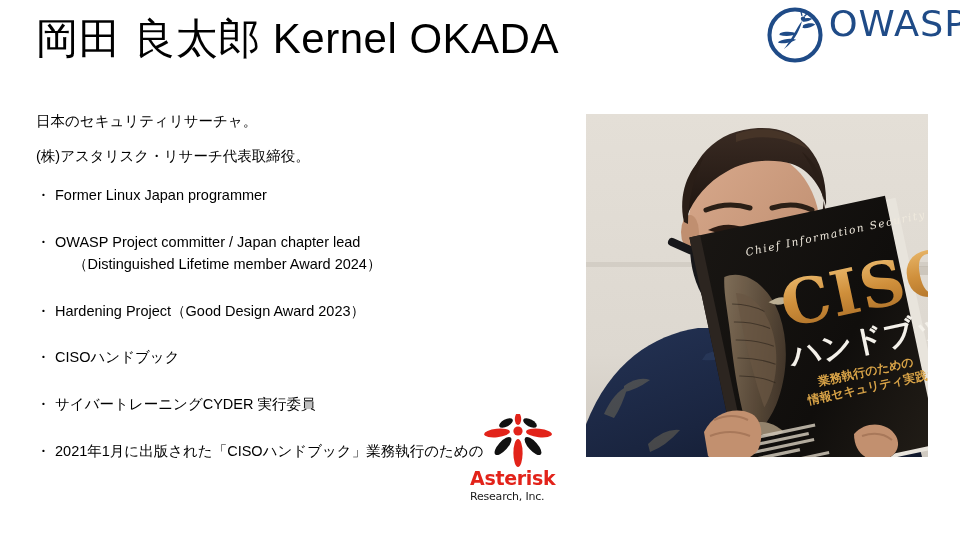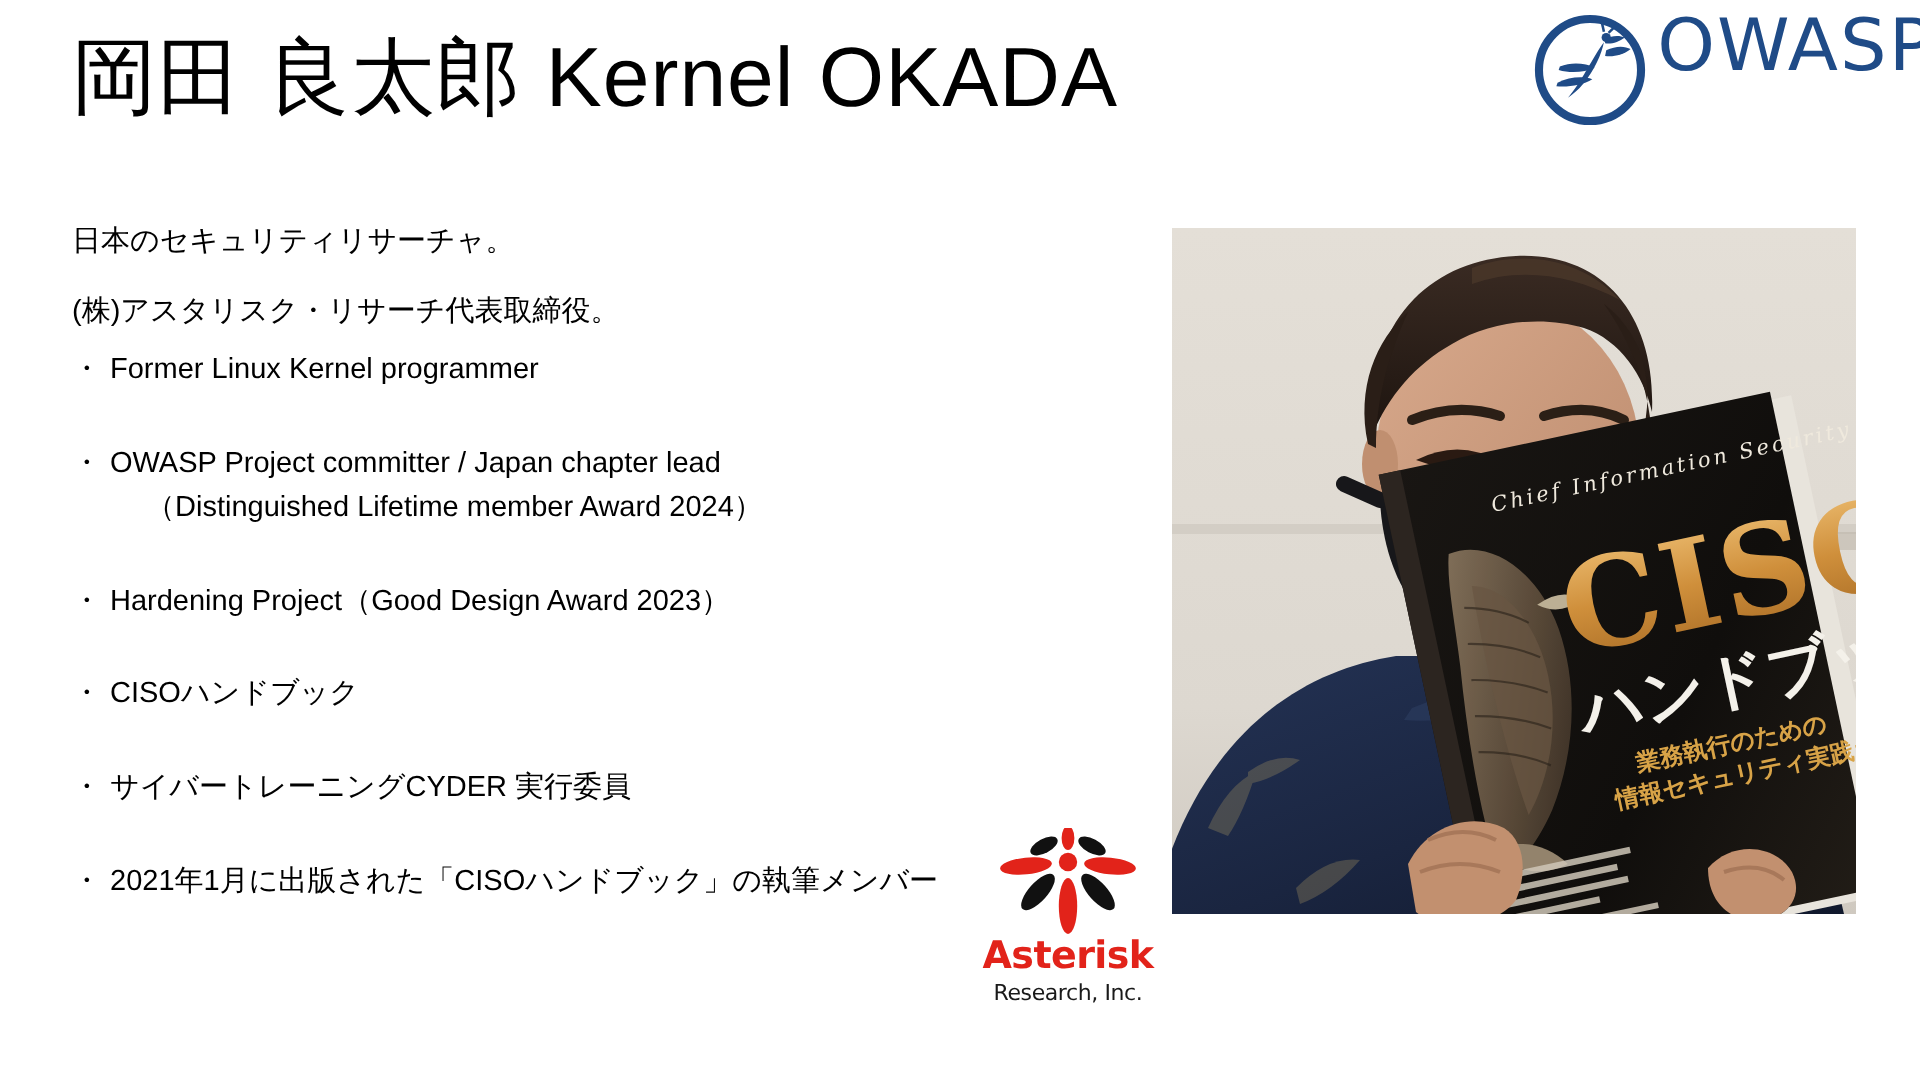--- a/index.html
+++ b/index.html
@@ -61,21 +61,21 @@
     position: absolute;
     left: 36px; top: 112px;
     width: 540px;
   }
   .lead {
     font-size: 14.5px;
     line-height: 1.25;
     margin-bottom: 17px;
     white-space: nowrap;
   }
-  .lead.second { margin-bottom: 10px; }
+  .lead.second { margin-bottom: 20px; }
 
   .bullet-list {
     list-style: none;
     margin: 0; padding: 0;
   }
   .bullet-row {
     position: relative;
     padding-left: 19px;
     margin-bottom: 25px;
     font-size: 14.5px;
@@ -91,23 +91,22 @@
   }
   .bullet-sub {
     display: block;
     padding-left: 18px;
     white-space: nowrap;
   }
 
   
   .asterisk-logo {
     position: absolute;
-    left: 486px; top: 414px;
+    left: 470px; top: 414px;
     width: 96px; height: 96px;
-    text-align: center;
   }
   .asterisk-mark {
     width: 96px; height: 56px;
     display: block;
   }
   .asterisk-name {
     font-family: "DejaVu Sans", sans-serif;
     font-size: 19px;
     font-weight: bold;
     color: #e2231a;
@@ -168,42 +167,42 @@
     </div>
   </div>
 
   <div class="body-text">
     <div class="lead">日本のセキュリティリサーチャ。</div>
     <div class="lead second">(株)アスタリスク・リサーチ代表取締役。</div>
 
     <ul class="bullet-list">
       <li class="bullet-row">
         <span class="dot">・</span>
-        <span>Former Linux Kernel programmer</span>
+        <span>Former Linux Japan programmer</span>
       </li>
       <li class="bullet-row">
         <span class="dot">・</span>
         <span>OWASP Project committer / Japan chapter lead</span>
         <span class="bullet-sub">（Distinguished Lifetime member Award 2024）</span>
       </li>
       <li class="bullet-row">
         <span class="dot">・</span>
         <span>Hardening Project（Good Design Award 2023）</span>
       </li>
       <li class="bullet-row">
         <span class="dot">・</span>
         <span>CISOハンドブック</span>
       </li>
       <li class="bullet-row">
         <span class="dot">・</span>
         <span>サイバートレーニングCYDER 実行委員</span>
       </li>
       <li class="bullet-row">
         <span class="dot">・</span>
-        <span>2021年1月に出版された「CISOハンドブック」の執筆メンバー</span>
+        <span>2021年1月に出版された「CISOハンドブック」業務執行のための</span>
       </li>
     </ul>
   </div>
 
   <div class="asterisk-logo">
     <svg class="asterisk-mark" viewBox="0 0 96 56">
 
       <circle cx="48" cy="17" r="4.6" fill="#e2231a"></circle>
 
       <ellipse cx="48" cy="5" rx="3.2" ry="6" fill="#e2231a"></ellipse>

